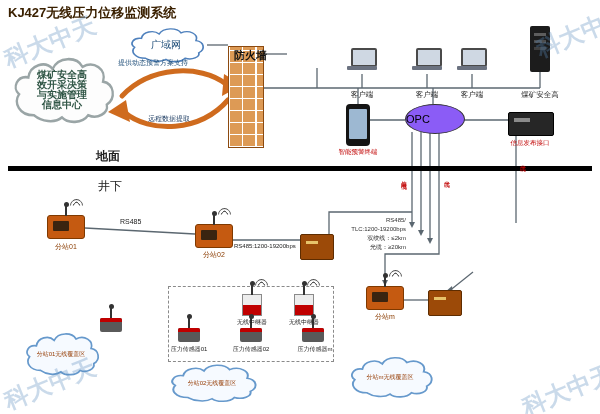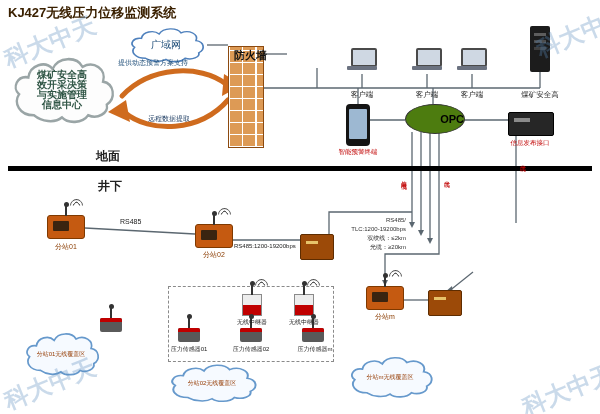--- a/index.html
+++ b/index.html
@@ -22,21 +22,21 @@
                      repeating-linear-gradient(90deg,#fff 0 1.5px,transparent 1.5px 13px);}
   .laptop{width:30px;height:24px;}
   .laptop .scr{position:absolute;left:4px;top:0;width:22px;height:15px;background:#cfd8e3;border:2px solid #4a4a4a;border-radius:2px;}
   .laptop .base{position:absolute;left:0;bottom:2px;width:30px;height:4px;background:#6b7280;border-radius:1px;}
   .tower{width:20px;height:46px;background:#1c1c1c;border-radius:2px;}
   .tower::before{content:"";position:absolute;left:4px;top:7px;right:4px;height:3px;background:#5d5d5d;box-shadow:0 7px 0 #4d4d4d,0 14px 0 #3f3f3f;}
   .phone{width:24px;height:42px;background:#141414;border-radius:4px;}
   .phone::before{content:"";position:absolute;left:3px;top:5px;right:3px;bottom:7px;background:#9db8d2;border-radius:1px;}
   .blackbox{width:44px;height:22px;background:#262626;border-radius:2px;border:1px solid #000;}
   .blackbox::before{content:"";position:absolute;left:5px;top:5px;width:16px;height:4px;background:#8a8a8a;}
-  .ellipse{border:1.6px solid #333;border-radius:50%;background:#4d7c0f;display:flex;align-items:center;justify-content:flex-end;font-weight:bold;}
+  .ellipse{border:1.6px solid #333;border-radius:50%;background:#8b5cf6;display:flex;align-items:center;justify-content:flex-start;font-weight:normal;}
   .ringe{border:1.6px solid #2e74b5;border-radius:50%;background:#fcfdff;display:flex;align-items:center;justify-content:center;font-weight:bold;}
   .substation{width:38px;height:24px;background:#c55a11;border:1.5px solid #7f3900;border-radius:3px;box-sizing:border-box;}
   .substation::before{content:"";position:absolute;left:5px;top:5px;width:16px;height:10px;background:#3a2410;border-radius:1px;}
   .powerbox{width:34px;height:26px;background:#9c4a08;border:1.5px solid #5e2c00;border-radius:2px;box-sizing:border-box;}
   .powerbox::before{content:"";position:absolute;left:5px;top:6px;width:12px;height:3px;background:#e7c36a;}
   .repeater{width:20px;height:22px;background:#ededed;border:1px solid #8a8a8a;box-sizing:border-box;}
   .repeater::before{content:"";position:absolute;left:0;bottom:0;width:100%;height:10px;background:#c00000;}
   .sensor{width:22px;height:14px;background:#5a5a5a;border-radius:2px;}
   .sensor::before{content:"";position:absolute;left:0;top:0;width:100%;height:4px;background:#c00000;border-radius:2px 2px 0 0;}
   .antenna{position:absolute;top:-10px;left:50%;width:2px;height:10px;margin-left:-1px;background:#333;}
@@ -146,21 +146,21 @@
   <div class="dev phone" style="left:346px;top:104px;"></div>
   <div class="lbl center" style="left:336px;top:148px;width:44px;font-size:6.5px;color:#c00000;">智能预警终端</div>
   <div class="dev ellipse" style="left:405px;top:104px;width:58px;height:28px;font-size:11px;">
       <span>OPC</span>
     </div>
   <div class="dev blackbox" style="left:508px;top:112px;"></div>
   <div class="lbl center" style="left:503px;top:139px;width:54px;font-size:6.5px;color:#c00000;">信息发布接口</div>
 
   <div class="lbl" style="left:96px;top:148px;font-size:12px;font-weight:bold;">地面</div>
   <div id="groundline"></div>
-  <div class="lbl" style="left:98px;top:178px;font-size:12px;font-weight:bold;">井下</div>
+  <div class="lbl" style="left:98px;top:178px;font-size:12px;font-weight:normal;">井下</div>
 
   <div class="lbl vtext" style="left:400px;top:176px;">信号电缆</div>
   <div class="lbl vtext" style="left:443px;top:176px;">光缆</div>
   <div class="lbl vtext" style="left:519px;top:160px;">光缆</div>
   <div class="spec">
     <div>RS485/</div>
     <div>TLC:1200-19200bps</div>
     <div>双绞线：≤2km</div>
     <div>光缆：≥20km</div>
   </div>

